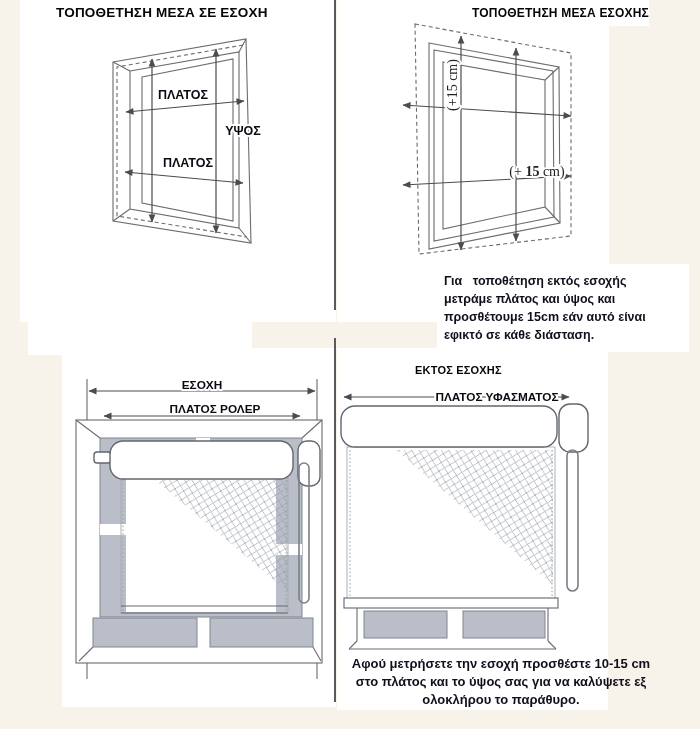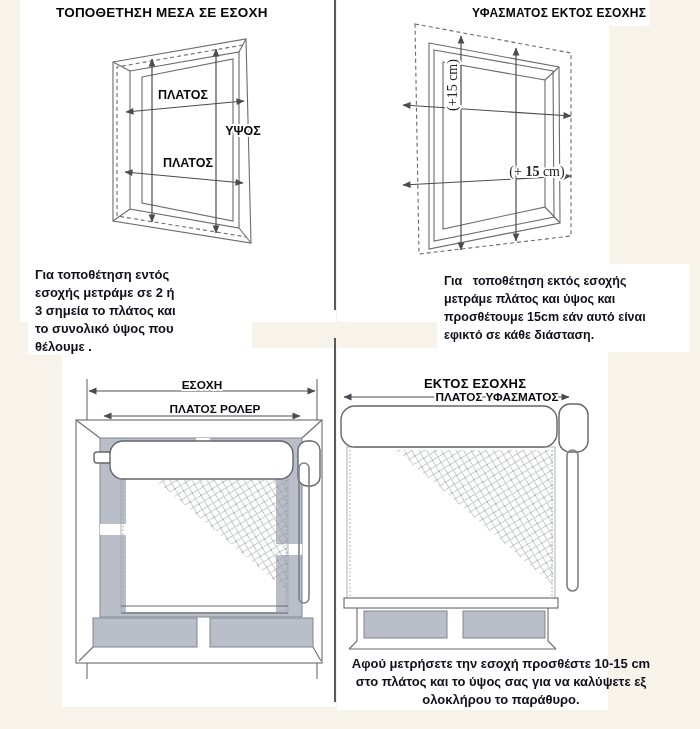--- a/index.html
+++ b/index.html
@@ -130,28 +130,23 @@
       <line class="ln" x1="548" y1="641" x2="556" y2="649"></line>
       <line class="ln" x1="349" y1="649" x2="556" y2="649"></line>
       <rect class="whitefill" x="341" y="406" width="216" height="41" rx="14"></rect>
       <rect class="whitefill" x="559" y="404" width="29" height="48" rx="11"></rect>
       <rect x="567" y="450" width="11" height="141" rx="5.5" fill="none" stroke="#7b8088" stroke-width="1.6"></rect>
       <text class="dlabel-sm halo" x="497" y="401" text-anchor="middle">ΠΛΑΤΟΣ ΥΦΑΣΜΑΤΟΣ</text>
     </g>
   </svg>
 
   <div class="title" style="left:30px;top:5px;font-size:13.5px;margin-left:26px;">ΤΟΠΟΘΕΤΗΣΗ ΜΕΣΑ ΣΕ ΕΣΟΧΗ</div>
-  <div class="title" style="left:472px;top:6px;font-size:12px;">ΥΦΑΣΜΑΤΟΣ ΕΚΤΟΣ ΕΣΟΧΗΣ</div>
-  <div class="title" style="left:415px;top:376px;font-size:13px;margin-left:9px;">ΕΚΤΟΣ ΕΣΟΧΗΣ</div>
+  <div class="title" style="left:472px;top:6px;font-size:12px;">ΤΟΠΟΘΕΤΗΣΗ ΜΕΣΑ ΕΣΟΧΗΣ</div>
+  <div class="title" style="left:415px;top:364px;font-size:11px;">ΕΚΤΟΣ ΕΣΟΧΗΣ</div>
 
-  <div class="caption" style="left:35px;top:266px;width:210px;font-size:13px;line-height:18px;">Για τοποθέτηση εντός
-εσοχής μετράμε σε 2 ή
-3 σημεία το πλάτος και
-το συνολικό ύψος που
-θέλουμε .</div>
   <div class="caption" style="left:444px;top:272px;width:250px;font-size:12.5px;line-height:18px;">Για&nbsp;&nbsp; τοποθέτηση εκτός εσοχής
 μετράμε πλάτος και ύψος και
 προσθέτουμε 15cm εάν αυτό είναι
 εφικτό σε κάθε διάσταση.</div>
   <div class="caption" style="left:351px;top:655px;width:300px;font-size:13px;line-height:18px;text-align:center;">Αφού μετρήσετε την εσοχή προσθέστε 10-15 cm
 στο πλάτος και το ύψος σας για να καλύψετε εξ
 ολοκλήρου το παράθυρο.</div>
 
 </div>
 

